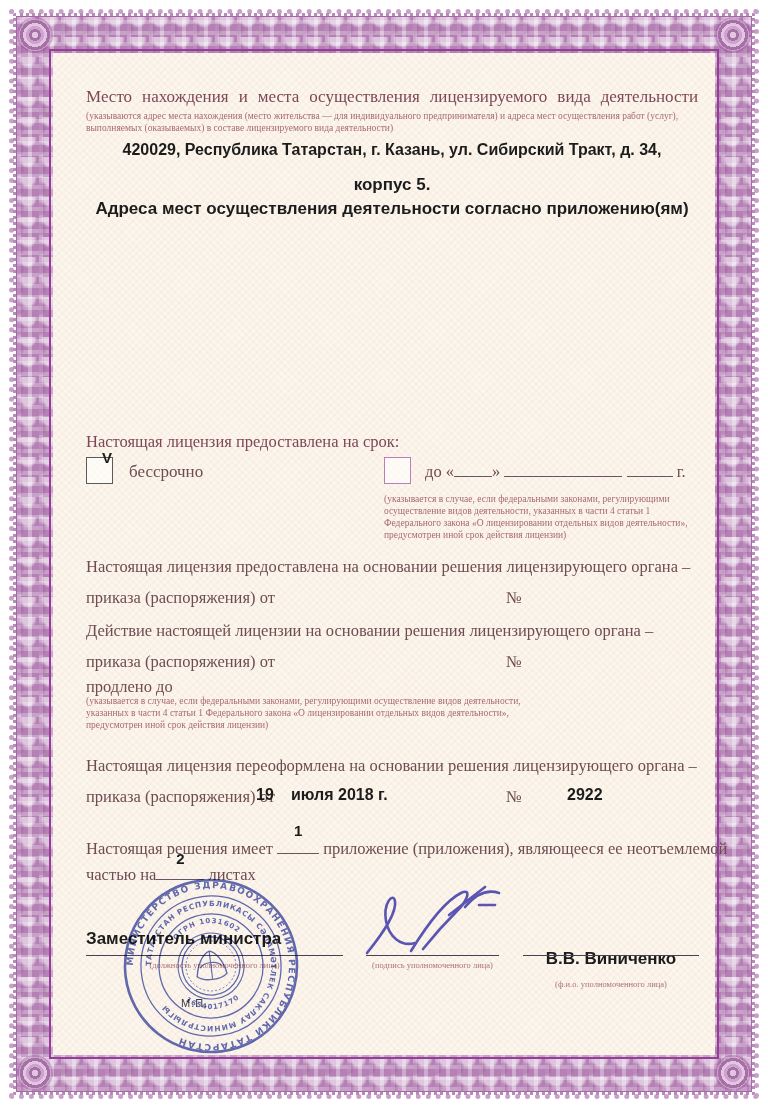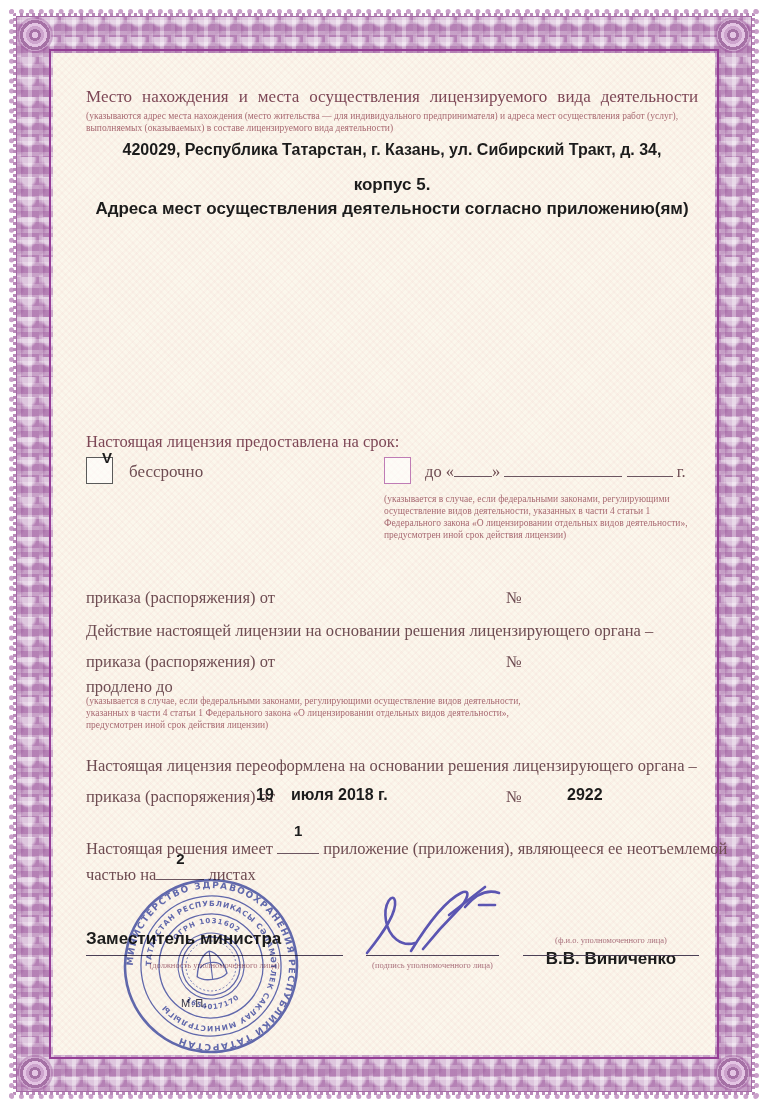--- a/index.html
+++ b/index.html
@@ -90,20 +90,21 @@
 
   <div class="cbox pink" style="left:331px;top:404px;"></div>
   <div class="abs tpl" style="left:372px;top:409px;white-space:nowrap;">
     <span>до «</span><span class="blank" style="width:38px;"></span><span>»</span>
     <span class="blank" style="width:118px;"></span>
     <span class="blank" style="width:46px;"></span>
     <span>г.</span>
   </div>
   <div class="abs note" style="left:331px;top:440px;width:318px;">(указывается в случае, если федеральными законами, регулирующими осуществление видов деятельности, указанных в части 4 статьи 1 Федерального закона «О лицензировании отдельных видов деятельности», предусмотрен иной срок действия лицензии)</div>
 
+  <div class="abs tpl" style="left:33px;top:504px;">Настоящая лицензия предоставлена на основании решения лицензирующего органа –</div>
   <div class="abs" style="left:0;top:535px;width:660px;height:24px;">
     <span class="abs tpl" style="left:33px;">приказа (распоряжения)  от</span>
     <span class="abs tpl" style="left:453px;">№</span>
   </div>
 
   <div class="abs tpl" style="left:33px;top:568px;">Действие настоящей лицензии на основании решения лицензирующего органа –</div>
   <div class="abs" style="left:0;top:599px;width:660px;height:24px;">
     <span class="abs tpl" style="left:33px;">приказа (распоряжения)  от</span>
     <span class="abs tpl" style="left:453px;">№</span>
   </div>
@@ -133,21 +134,21 @@
 
   <div class="abs fill" style="left:33px;top:876px;font-size:17px;z-index:2;">Заместитель министра</div>
   <div class="abs fill center" style="left:470px;top:896px;width:176px;font-size:17px;">В.В. Виниченко</div>
 
   <div class="sigline" style="left:33px;top:902px;width:257px;"></div>
   <div class="sigline" style="left:313px;top:902px;width:133px;"></div>
   <div class="sigline" style="left:470px;top:902px;width:176px;"></div>
 
   <div class="siglabel" style="left:33px;top:907px;width:257px;">(должность уполномоченного лица)</div>
   <div class="siglabel" style="left:313px;top:907px;width:133px;">(подпись уполномоченного лица)</div>
-  <div class="siglabel" style="left:470px;top:882px;width:176px;">(ф.и.о. уполномоченного лица)</div>
+  <div class="siglabel" style="left:470px;top:926px;width:176px;">(ф.и.о. уполномоченного лица)</div>
 
   <svg class="autograph" width="160" height="78" viewBox="0 0 160 78">
     <g fill="none" stroke="#5b55b2" stroke-width="2.6" stroke-linecap="round">
       <path d="M14,72 C30,52 44,32 42,20 C40,11 30,22 33,40 C36,56 48,66 62,62"></path>
       <path d="M58,70 C74,44 92,20 108,12 C118,7 116,18 104,30 C92,42 78,58 70,68"></path>
       <path d="M96,34 L132,6"></path>
       <path d="M112,26 C122,14 134,8 146,12"></path>
       <path d="M126,24 L142,24"></path>
     </g>
   </svg>

